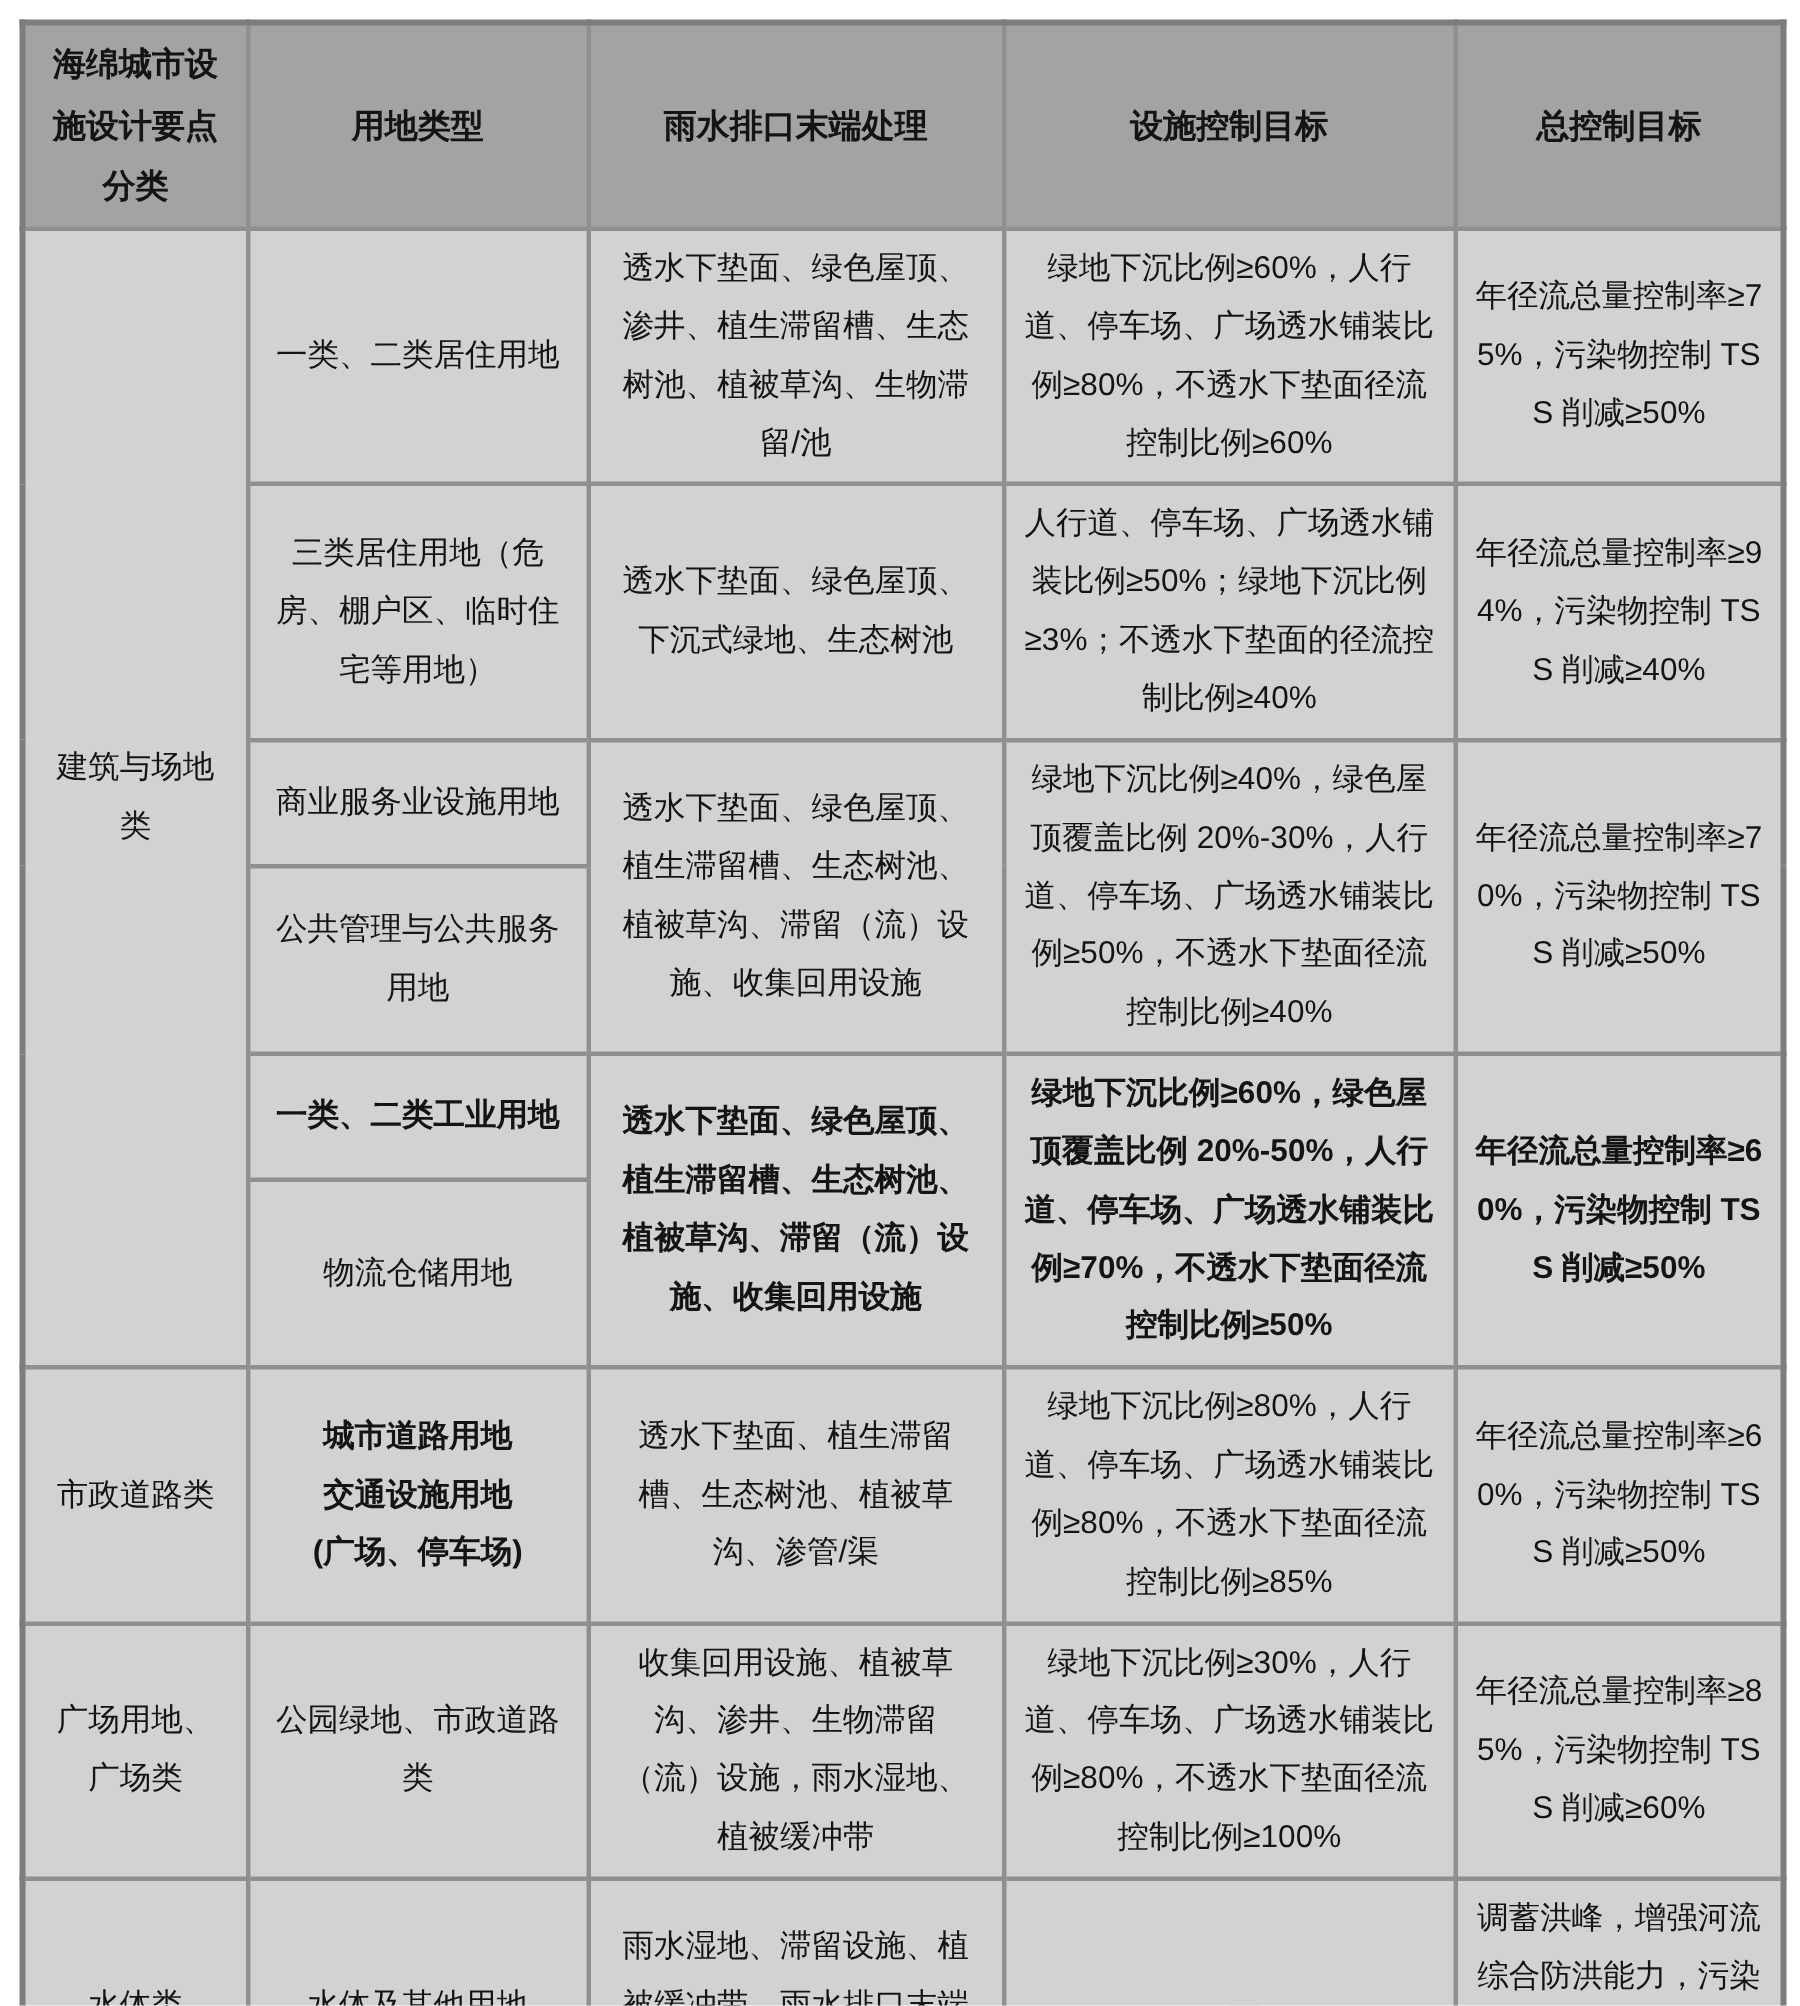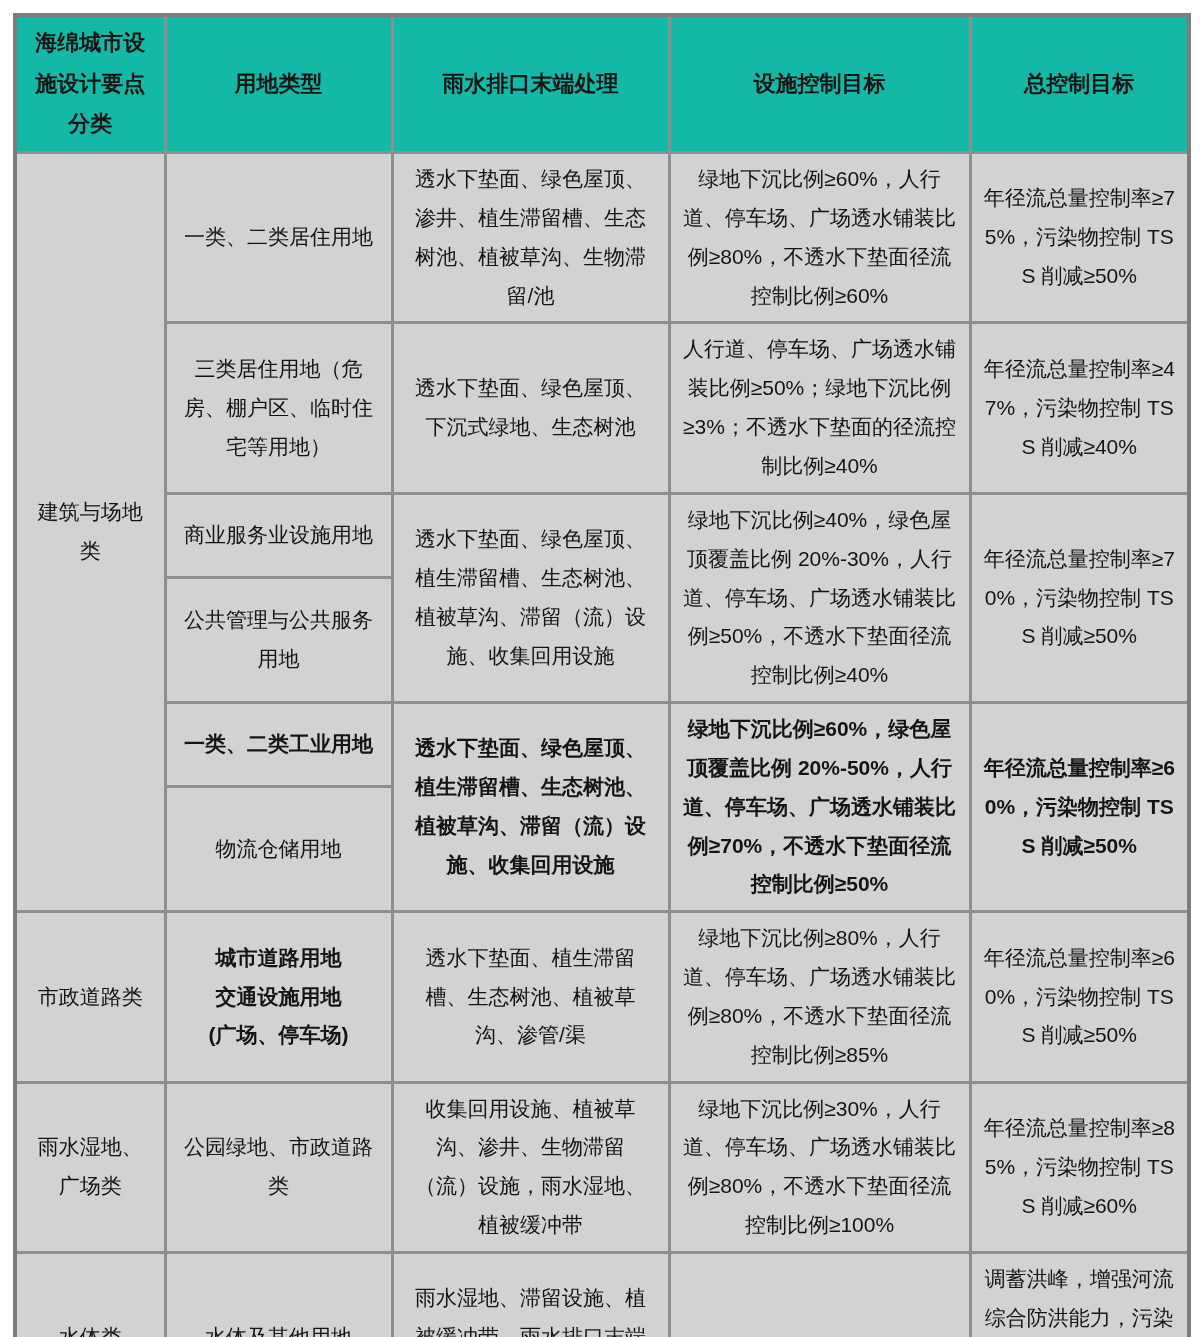--- a/index.html
+++ b/index.html
@@ -28,21 +28,21 @@
     background: #d2d2d2;
     color: #141414;
     font-size: 21px;
     line-height: 1.85;
     text-align: center;
     vertical-align: middle;
     padding: 6px 12px;
     word-break: break-all;
   }
   table.sponge-table th {
-    background: #14b8a6;
+    background: #a3a3a3;
     font-weight: bold;
     font-size: 22px;
   }
   td.cat {
     font-weight: normal;
     font-size: 22px;
   }
   td.light {
     background: #e8e8e8;
   }
@@ -78,21 +78,21 @@
       <td>一类、二类居住用地</td>
       <td>透水下垫面、绿色屋顶、渗井、植生滞留槽、生态树池、植被草沟、生物滞留/池</td>
       <td>绿地下沉比例≥60%，人行道、停车场、广场透水铺装比例≥80%，不透水下垫面径流控制比例≥60%</td>
       <td>年径流总量控制率≥75%，污染物控制 TSS 削减≥50%</td>
     </tr>
 
     <tr style="height:159px;">
       <td>三类居住用地（危房、棚户区、临时住宅等用地）</td>
       <td>透水下垫面、绿色屋顶、下沉式绿地、生态树池</td>
       <td>人行道、停车场、广场透水铺装比例≥50%；绿地下沉比例≥3%；不透水下垫面的径流控制比例≥40%</td>
-      <td>年径流总量控制率≥47%，污染物控制 TSS 削减≥40%</td>
+      <td>年径流总量控制率≥94%，污染物控制 TSS 削减≥40%</td>
     </tr>
 
     <tr style="height:80px;">
       <td>商业服务业设施用地</td>
       <td rowspan="2">透水下垫面、绿色屋顶、植生滞留槽、生态树池、植被草沟、滞留（流）设施、收集回用设施</td>
       <td rowspan="2">绿地下沉比例≥40%，绿色屋顶覆盖比例 20%-30%，人行道、停车场、广场透水铺装比例≥50%，不透水下垫面径流控制比例≥40%</td>
       <td rowspan="2">年径流总量控制率≥70%，污染物控制 TSS 削减≥50%</td>
     </tr>
 
     <tr style="height:120px;">
@@ -114,21 +114,21 @@
       <td class="cat">市政道路类</td>
       <td class="multiline">城市道路用地
 交通设施用地
 (广场、停车场)</td>
       <td>透水下垫面、植生滞留槽、生态树池、植被草沟、渗管/渠</td>
       <td>绿地下沉比例≥80%，人行道、停车场、广场透水铺装比例≥80%，不透水下垫面径流控制比例≥85%</td>
       <td>年径流总量控制率≥60%，污染物控制 TSS 削减≥50%</td>
     </tr>
 
     <tr style="height:158px;">
-      <td class="cat">雨水湿地、广场类</td>
+      <td class="cat">广场用地、广场类</td>
       <td>公园绿地、市政道路类</td>
       <td>收集回用设施、植被草沟、渗井、生物滞留（流）设施，雨水湿地、植被缓冲带</td>
       <td>绿地下沉比例≥30%，人行道、停车场、广场透水铺装比例≥80%，不透水下垫面径流控制比例≥100%</td>
       <td>年径流总量控制率≥85%，污染物控制 TSS 削减≥60%</td>
     </tr>
 
     <tr style="height:162px;">
       <td class="cat">水体类</td>
       <td>水体及其他用地</td>
       <td>雨水湿地、滞留设施、植被缓冲带、雨水排口末端处理</td>

